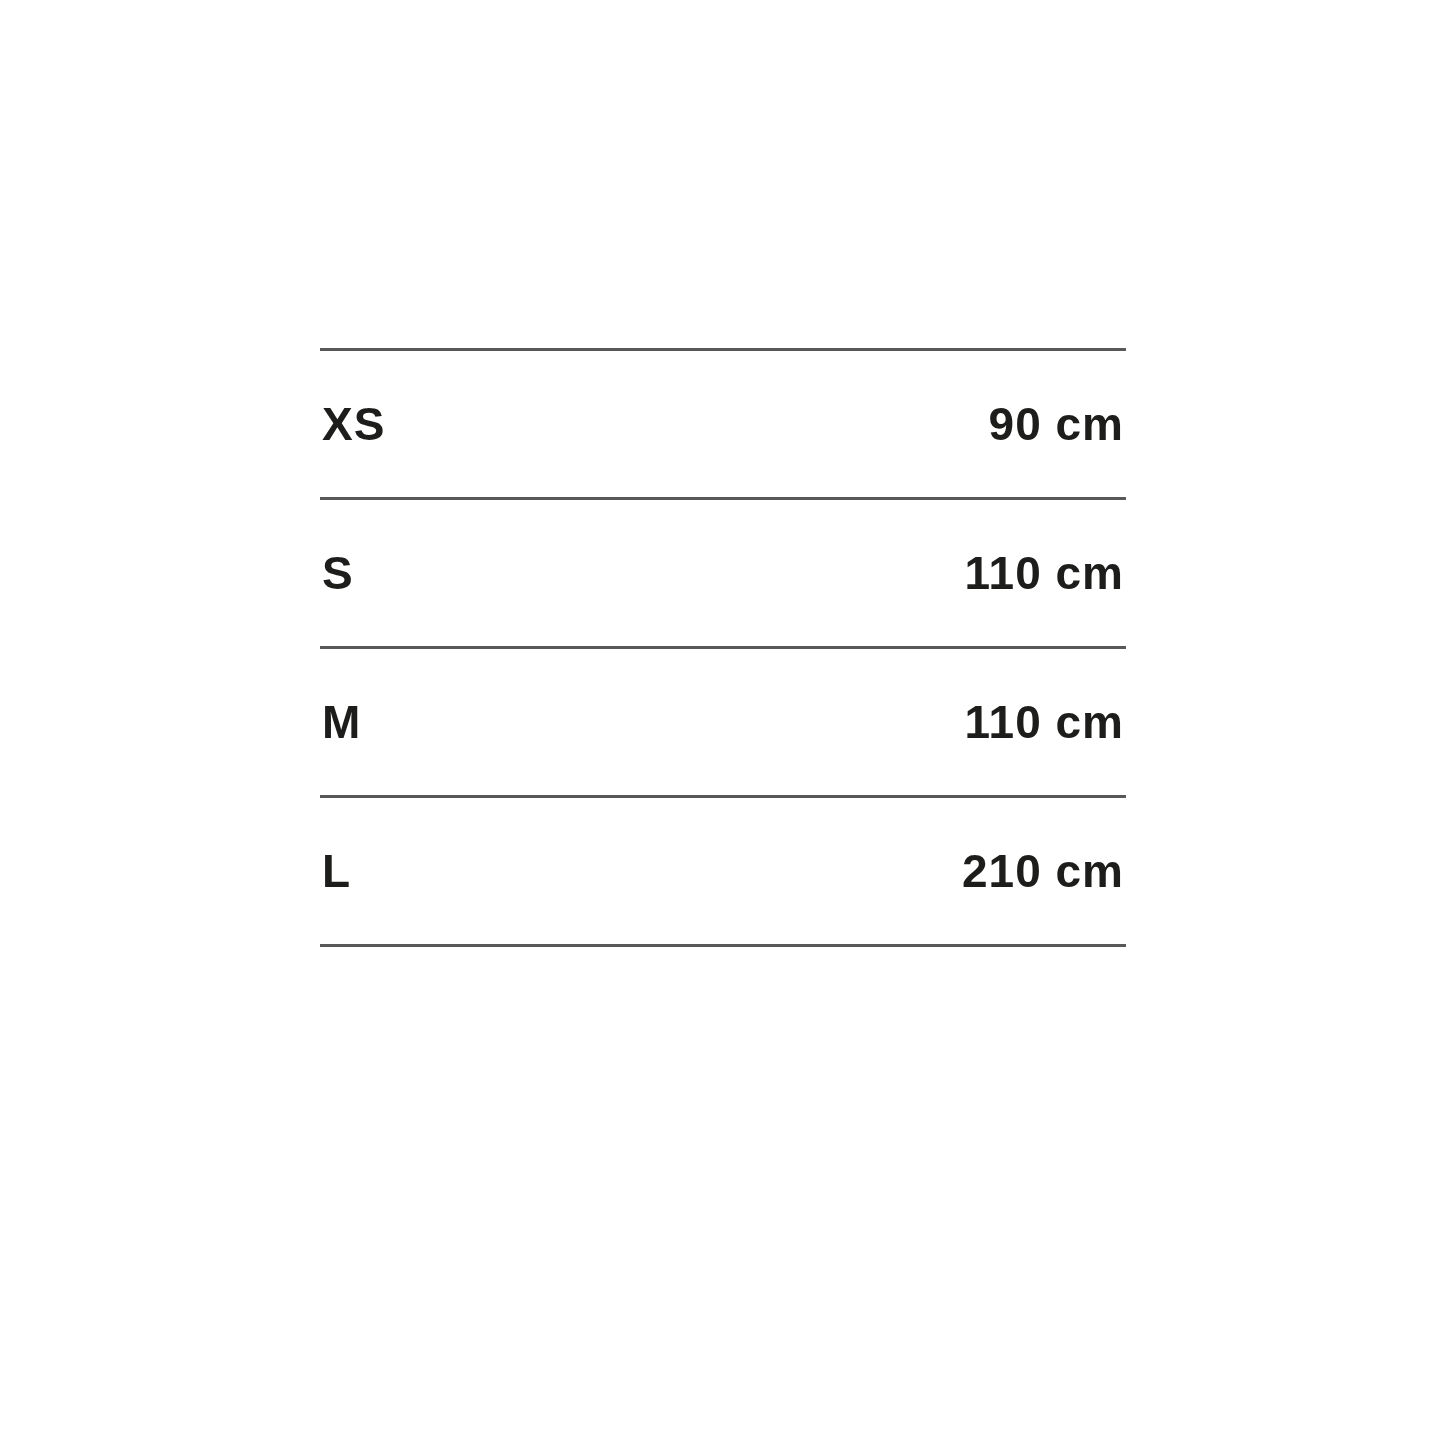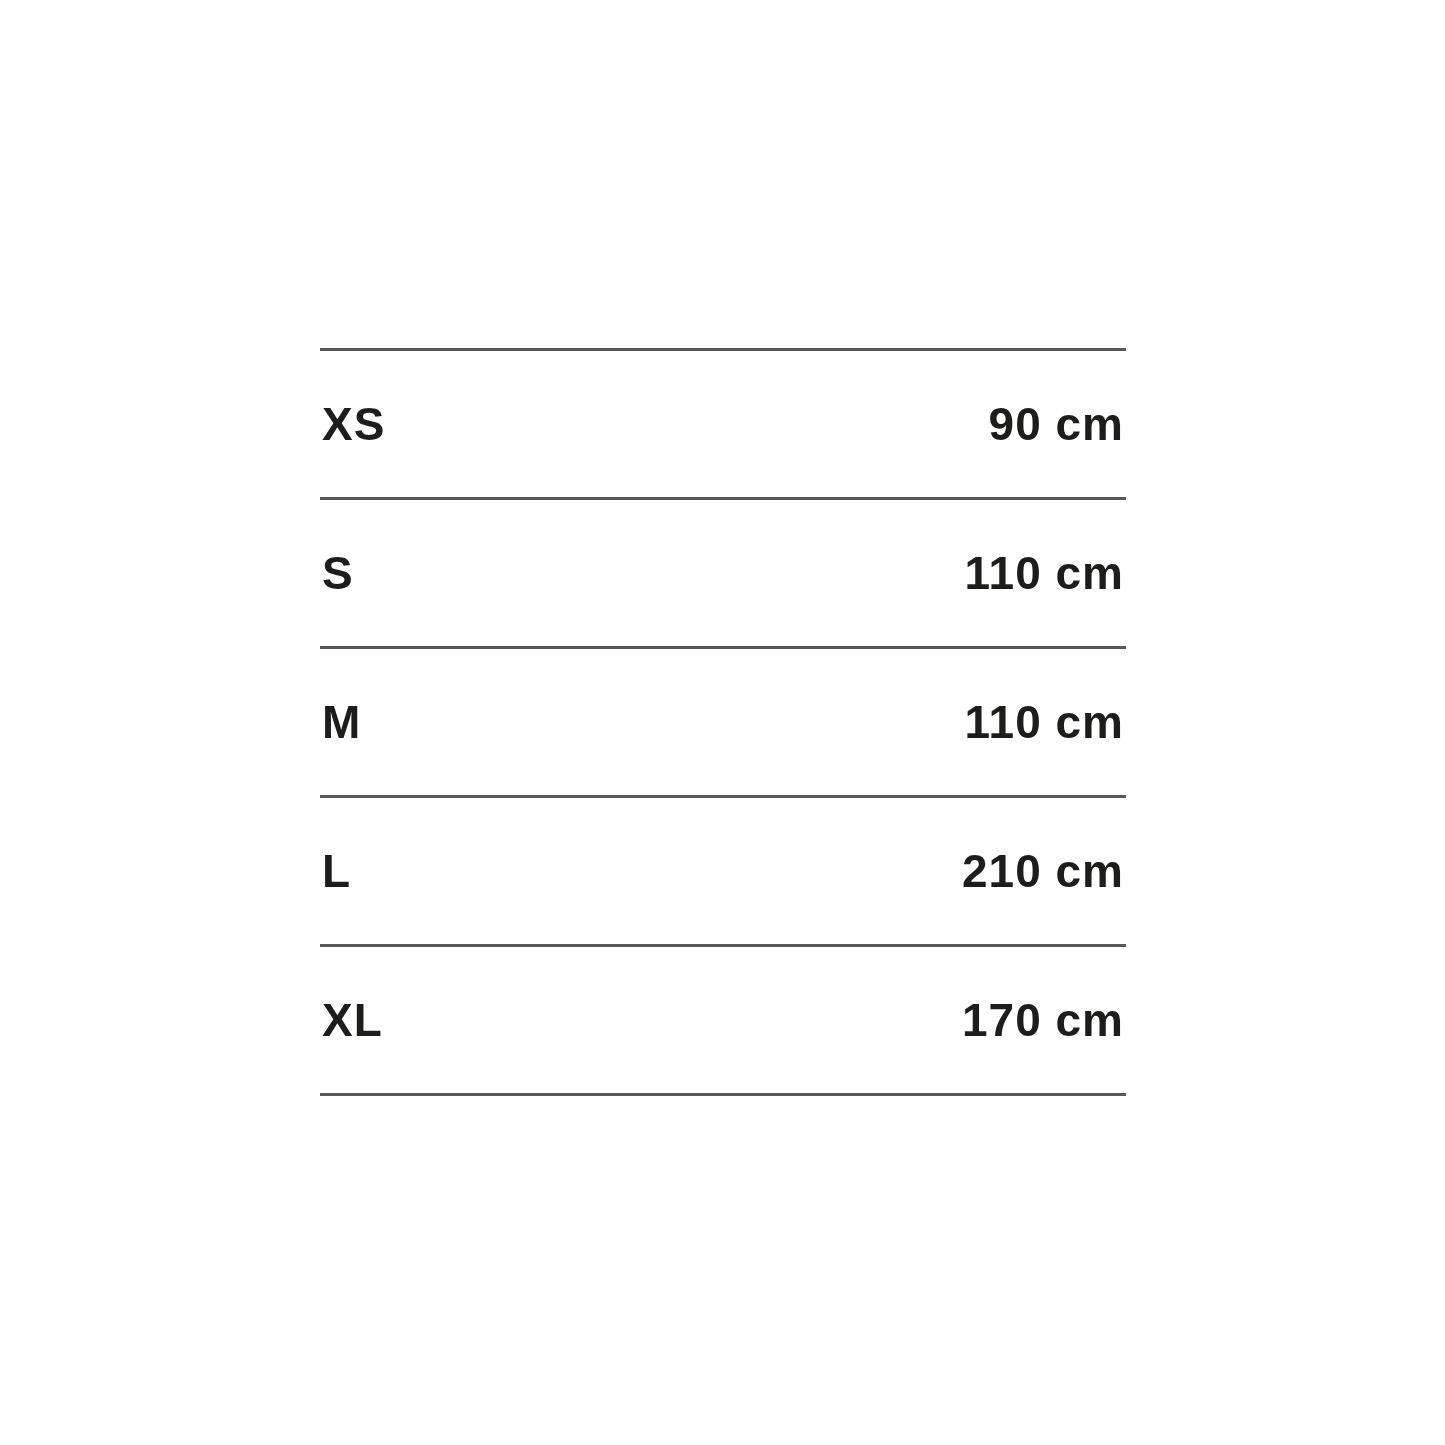--- a/index.html
+++ b/index.html
@@ -67,19 +67,15 @@
     <div class="size-row">
       <span class="size-label">M</span>
       <span class="size-value">110 cm</span>
     </div>
 
     <div class="size-row">
       <span class="size-label">L</span>
       <span class="size-value">210 cm</span>
     </div>
 
-    <div class="size-row">
-      <span class="size-label">XL</span>
-      <span class="size-value">170 cm</span>
-    </div>
 
   </div>
 </div>
 
 </body></html>

